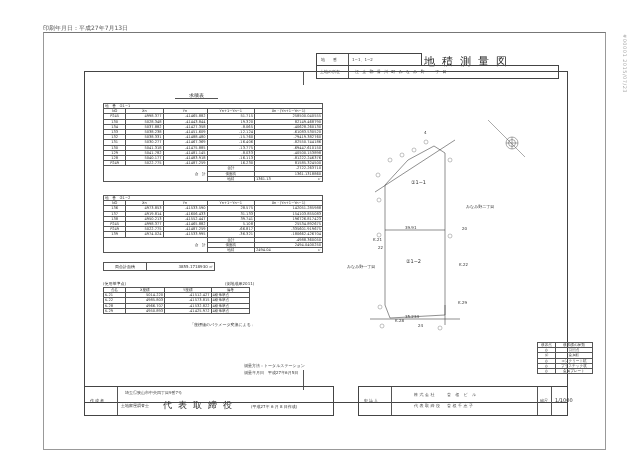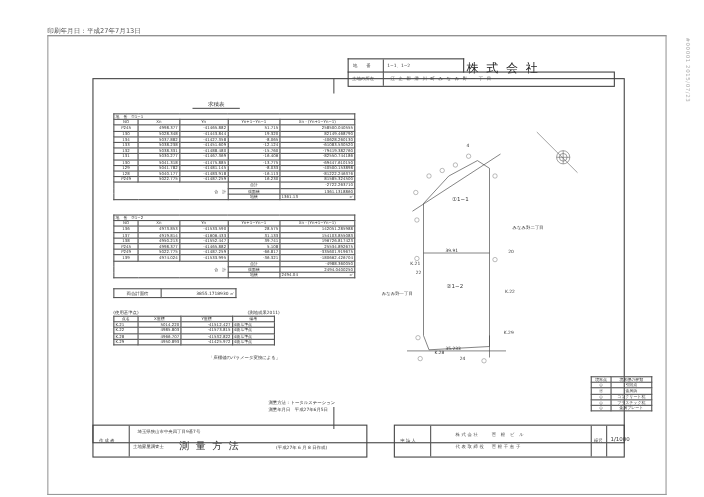--- a/index.html
+++ b/index.html
@@ -33,21 +33,21 @@
 <div class="abs outer"></div>
 <div class="abs frame"></div>
 <div class="abs line" style="left:303px;top:71px;width:1px;height:14px;"></div>
 <div class="abs line" style="left:303px;top:370px;width:1px;height:20px;"></div>
 
 <div class="abs title-box">
   <span class="abs lbl" style="left:4px;top:3px;">地　　番</span>
   <div class="abs line" style="left:31px;top:0;width:1px;height:12px;"></div>
   <span class="abs lbl" style="left:35px;top:3px;">1−1、1−2</span>
 </div>
-<div class="abs big-title">株式会社</div>
+<div class="abs big-title">地積測量図</div>
 <div class="abs loc-box">
   <span class="abs lbl" style="left:3px;top:3px;">土地の所在</span>
   <div class="abs line" style="left:31px;top:0;width:1px;height:12px;"></div>
   <span class="abs lbl" style="left:38px;top:3px;letter-spacing:1px;">江 企 郡 滑 川 町 み な み 野 一 丁 目</span>
 </div>
 
 <div class="abs small" style="left:175px;top:92px;border-bottom:0.5px solid #555;padding:0 14px;">求積表</div>
 
 <table class="abs" style="left:103px;top:103px;width:220px;">
   <tbody>
@@ -341,21 +341,21 @@
         <td class="ctr">金属プレート</td>
       </tr>
 </tbody>
   </table>
 
 <div class="abs bottom-left">
   <span class="abs lbl" style="left:5px;top:11px;letter-spacing:1px;">作成者</span>
   <div class="abs line" style="left:32px;top:0;width:1px;height:28px;"></div>
   <span class="abs lbl" style="left:40px;top:3px;">埼玉県狭山市中央四丁目9番7号</span>
   <span class="abs tiny" style="left:36px;top:16px;">土地家屋調査士</span>
-  <span class="abs" style="left:78px;top:12px;font-family:'DejaVu Serif',serif;font-size:9px;letter-spacing:6px;color:#333;">測量方法</span>
+  <span class="abs" style="left:78px;top:12px;font-family:'DejaVu Serif',serif;font-size:9px;letter-spacing:6px;color:#333;">代表取締役</span>
   <span class="abs tiny" style="left:166px;top:17px;">(平成27年 6 月 8 日作成)</span>
 </div>
 
 <div class="abs bottom-right">
   <span class="abs lbl" style="left:5px;top:11px;letter-spacing:1px;">申請人</span>
   <div class="abs line" style="left:32px;top:0;width:1px;height:28px;"></div>
   <span class="abs lbl" style="left:55px;top:5px;letter-spacing:1.5px;">株式会社　　菅 根 ビ ル</span>
   <span class="abs lbl" style="left:55px;top:16px;letter-spacing:1.5px;">代表取締役　菅根千恵子</span>
   <div class="abs line" style="left:178px;top:0;width:1px;height:28px;"></div>
   <span class="abs lbl" style="left:181px;top:11px;">縮尺</span>

